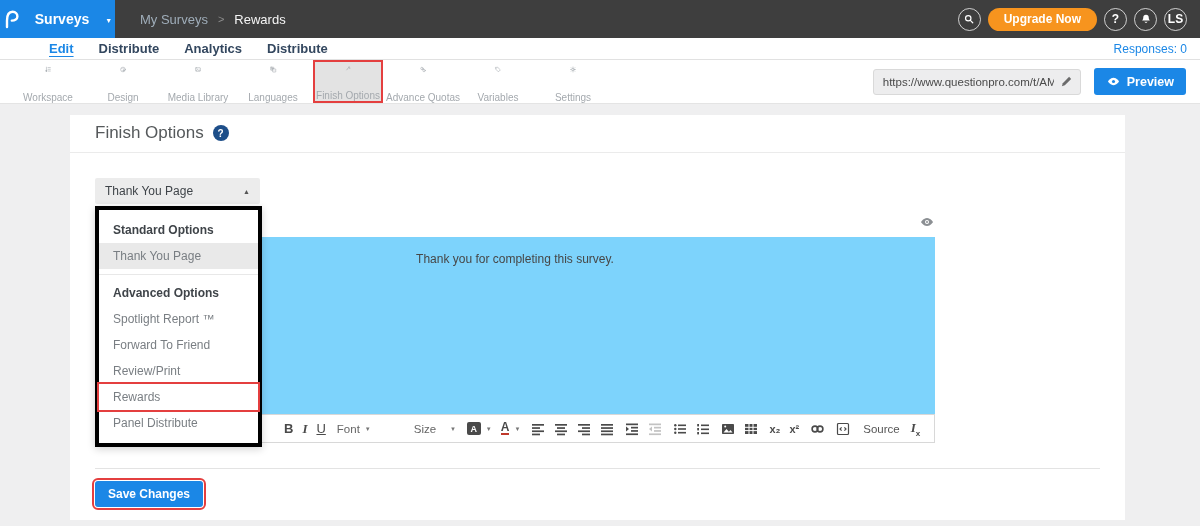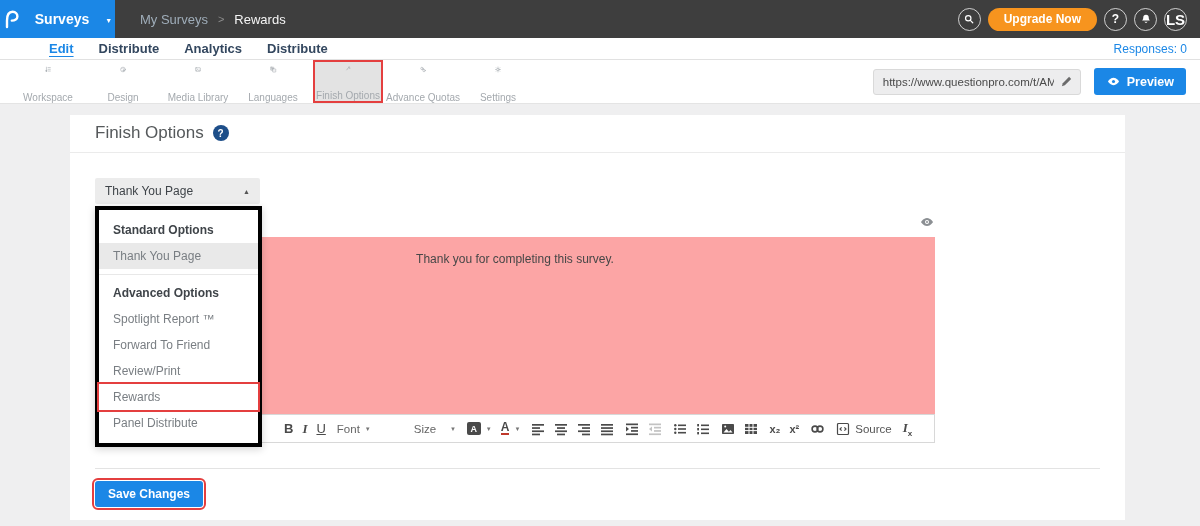--- a/index.html
+++ b/index.html
@@ -12,21 +12,21 @@
   .brand-label { color:#fff; font-size:14px; font-weight:600; }
   .brand-caret { color:#fff; font-size:7px; padding-top:2px; }
   .breadcrumb { display:flex; align-items:center; gap:10px; margin-left:25px; font-size:13px; }
   .crumb-parent { color:#9fadb9; cursor:pointer; }
   .crumb-sep { color:#8d8d8d; font-size:11px; }
   .crumb-current { color:#f5f5f5; }
   .header-actions { margin-left:auto; display:flex; align-items:center; gap:7px; padding-right:13px; }
   .circle-btn { width:23px; height:23px; border:1px solid rgba(255,255,255,.75); border-radius:50%;
                 display:flex; align-items:center; justify-content:center; color:#fff;
                 font-size:12px; font-weight:700; background:transparent; cursor:pointer; }
-  .avatar { font-size:15px; }
+  .avatar { font-size:12px; }
   .upgrade-btn { height:23px; background:#f7941e; border:none; border-radius:12px; color:#fff;
                  font-size:12px; font-weight:700; padding:0 16px; display:flex; align-items:center; cursor:pointer; }
 
   
   .tab-nav { height:22px; background:#fff; border-bottom:1px solid #e1e1e1; display:flex; align-items:center; padding:0 13px; gap:25px; }
   .tab { font-size:13px; font-weight:600; color:#33475f; cursor:pointer; }
   .tab.active { color:#1b87e6; text-decoration:underline; text-underline-offset:3px;padding-left:36px; }
   .responses { margin-left:auto; font-size:12px; color:#1b87e6; }
 
   
@@ -58,39 +58,39 @@
 
   .dropdown-menu { position:absolute; left:25px; top:53px; width:167px; background:#fff; border:4px solid #000000;
                    box-shadow:0 2px 8px rgba(0,0,0,.18); padding:7px 0; z-index:30; }
   .menu-header { padding:6px 14px; font-size:12px; font-weight:700; color:#3f4449; }
   .menu-item { padding:6px 14px; font-size:12px; color:#797e83; cursor:pointer; }
   .menu-item.selected { background:#e9e9e9; }
   .menu-item.red-boxed { outline:2px solid #e43f3f; position:relative; z-index:1; }
   .menu-divider { border-top:1px solid #e8e8e8; margin:5px 0; }
 
   .eye-row { width:840px; display:flex; justify-content:flex-end; align-items:center; margin-top:10px; height:16px; }
-  .editor-area { width:840px; height:177px; background:#fca5a5; margin-top:7px; text-align:center;
+  .editor-area { width:840px; height:177px; background:#7dd3fc; margin-top:7px; text-align:center;
                  padding-top:15px; font-size:12px; color:#474747; cursor:text; }
 
   .editor-toolbar { width:840px; height:29px; border:1px solid #d8d8d8; background:#fff; display:flex;
                     align-items:center; padding-left:188px; gap:11px; color:#4a4a4a; }
   .eg { display:flex; align-items:center; gap:9px; }
   .ebtn { display:flex; align-items:center; font-size:13px; cursor:pointer; line-height:14px; }
   .eb-bold { font-weight:700; }
   .eb-italic { font-family:"Liberation Serif", serif; font-style:italic; font-weight:700; }
   .eb-under { text-decoration:underline; }
   .ddl { font-size:11.5px; color:#666; display:flex; gap:5px; align-items:center; cursor:pointer; }
   .ddl .dd-caret { font-size:6px; color:#777; }
   .bgA { width:14px; height:13px; background:#4a4a4a; border-radius:2px; color:#fff; font-size:9px; font-weight:700;
          display:flex; align-items:center; justify-content:center; }
   .fgA { font-size:12px; font-weight:700; color:#4a4a4a; border-bottom:2px solid #c0392b; line-height:11px; }
   .subsup { font-size:11px; font-weight:700; }
   .eic { fill:#4a4a4a; }
   .eic-muted { fill:#c3c3c3; }
-  .src-label { font-size:11.5px; color:#555; }
+  .src-label { font-size:11.5px; color:#555;margin-left:8px; }
   .rm { font-family:"Liberation Serif", serif; font-style:italic; font-weight:700; font-size:13px; }
   .rm sub { font-size:8px; font-style:normal; font-family:"Liberation Sans",sans-serif; }
 
   .save-divider { width:1005px; margin-top:25px; border-top:1px solid #e3e3e3; }
   .save-btn { margin-top:12px; background:#1b87e6; color:#fff; border:none; border-radius:3px; font-size:12px;
               font-weight:700; padding:6px 13px; outline:2px solid #e43f3f; outline-offset:1px; cursor:pointer;
               font-family:"Liberation Sans",sans-serif; }
 </style>
 </head>
 <body>
@@ -189,20 +189,27 @@
   <div class="tb-item">
     <svg class="tbic" width="18" height="18" viewBox="0 0 18 18">
       <circle cx="6.3" cy="6.3" r="3.1"></circle>
         <circle cx="11.7" cy="11.7" r="3.1"></circle>
       <line x1="8.4" y1="8.4" x2="9.6" y2="9.6"></line>
     </svg>
     <span class="lbl">Advance Quotas</span>
   </div>
   <div class="tb-item">
     <svg class="tbic" width="18" height="18" viewBox="0 0 18 18">
+      <path d="M3.5 3.5h5l6.5 6.5-5 5L3.5 8.5z"></path>
+      <circle cx="6" cy="6" r="0.9" fill="#9aa0a6" stroke="none"></circle>
+    </svg>
+    <span class="lbl">Variables</span>
+  </div>
+  <div class="tb-item">
+    <svg class="tbic" width="18" height="18" viewBox="0 0 18 18">
       <circle cx="9" cy="9" r="3"></circle>
       <line x1="9" y1="2.6" x2="9" y2="4.6"></line>
         <line x1="9" y1="13.4" x2="9" y2="15.4"></line>
       <line x1="2.6" y1="9" x2="4.6" y2="9"></line>
         <line x1="13.4" y1="9" x2="15.4" y2="9"></line>
       <line x1="4.5" y1="4.5" x2="5.9" y2="5.9"></line>
         <line x1="12.1" y1="12.1" x2="13.5" y2="13.5"></line>
       <line x1="4.5" y1="13.5" x2="5.9" y2="12.1"></line>
         <line x1="12.1" y1="5.9" x2="13.5" y2="4.5"></line>
     </svg>

